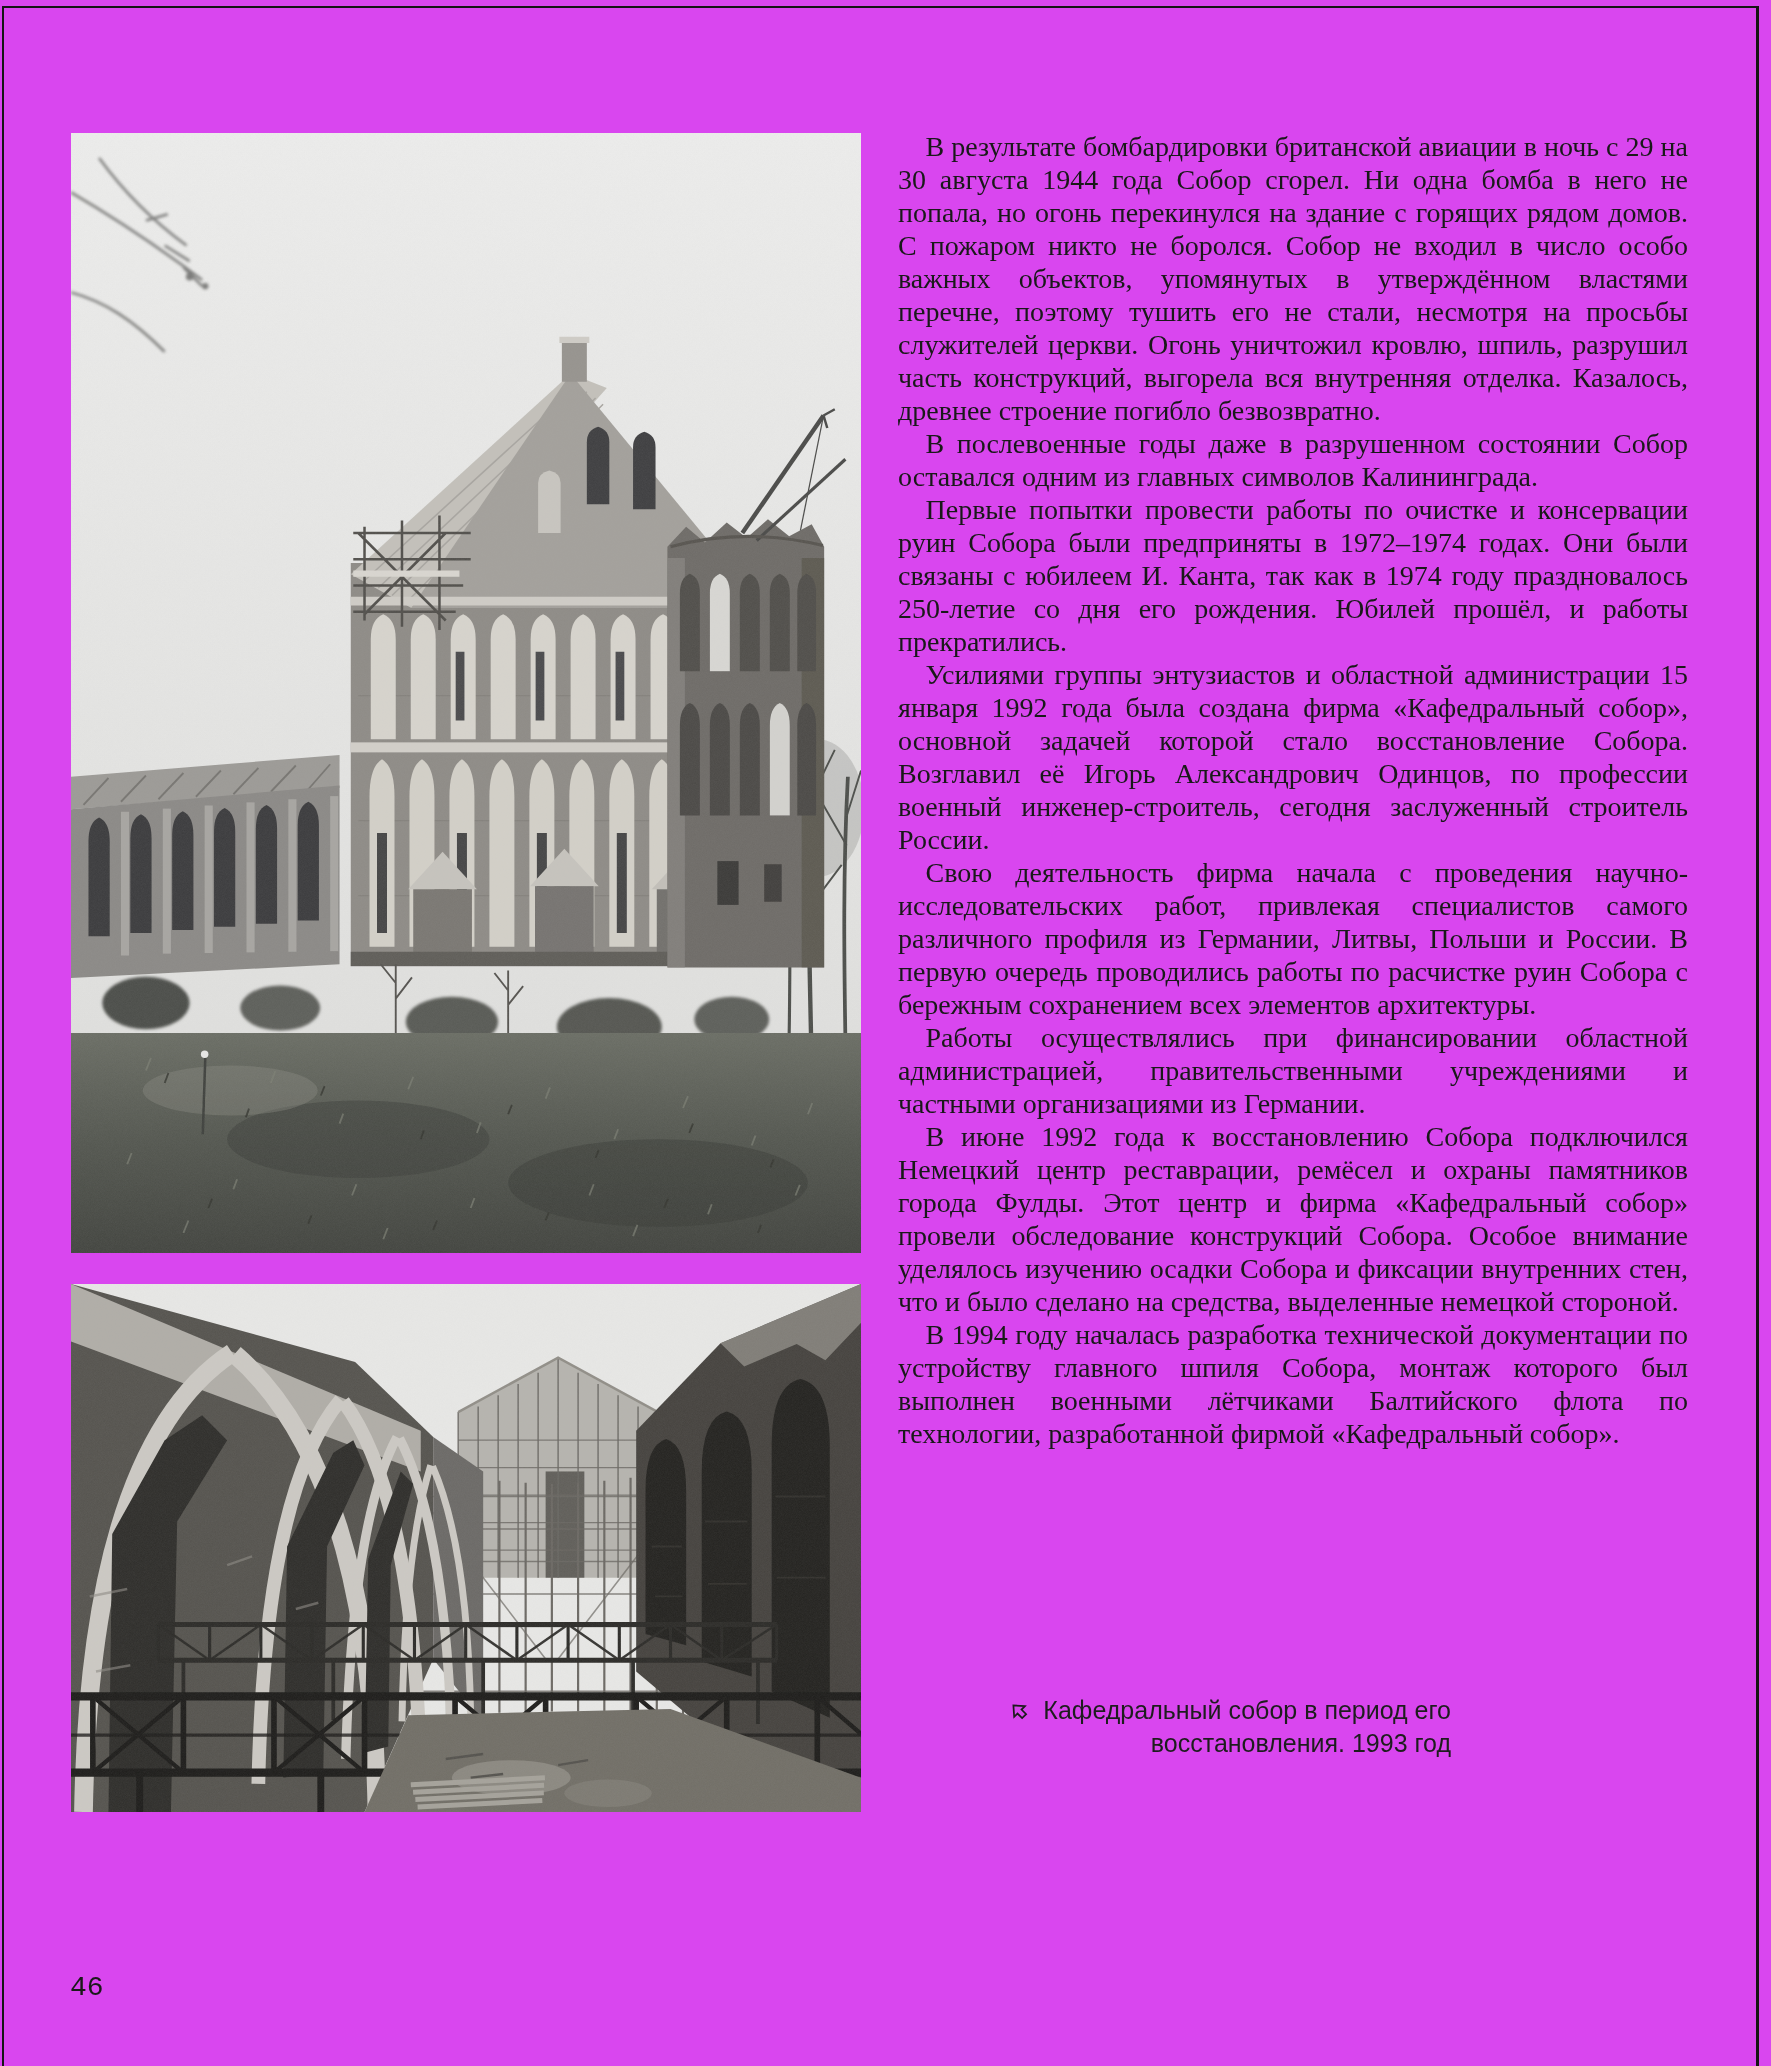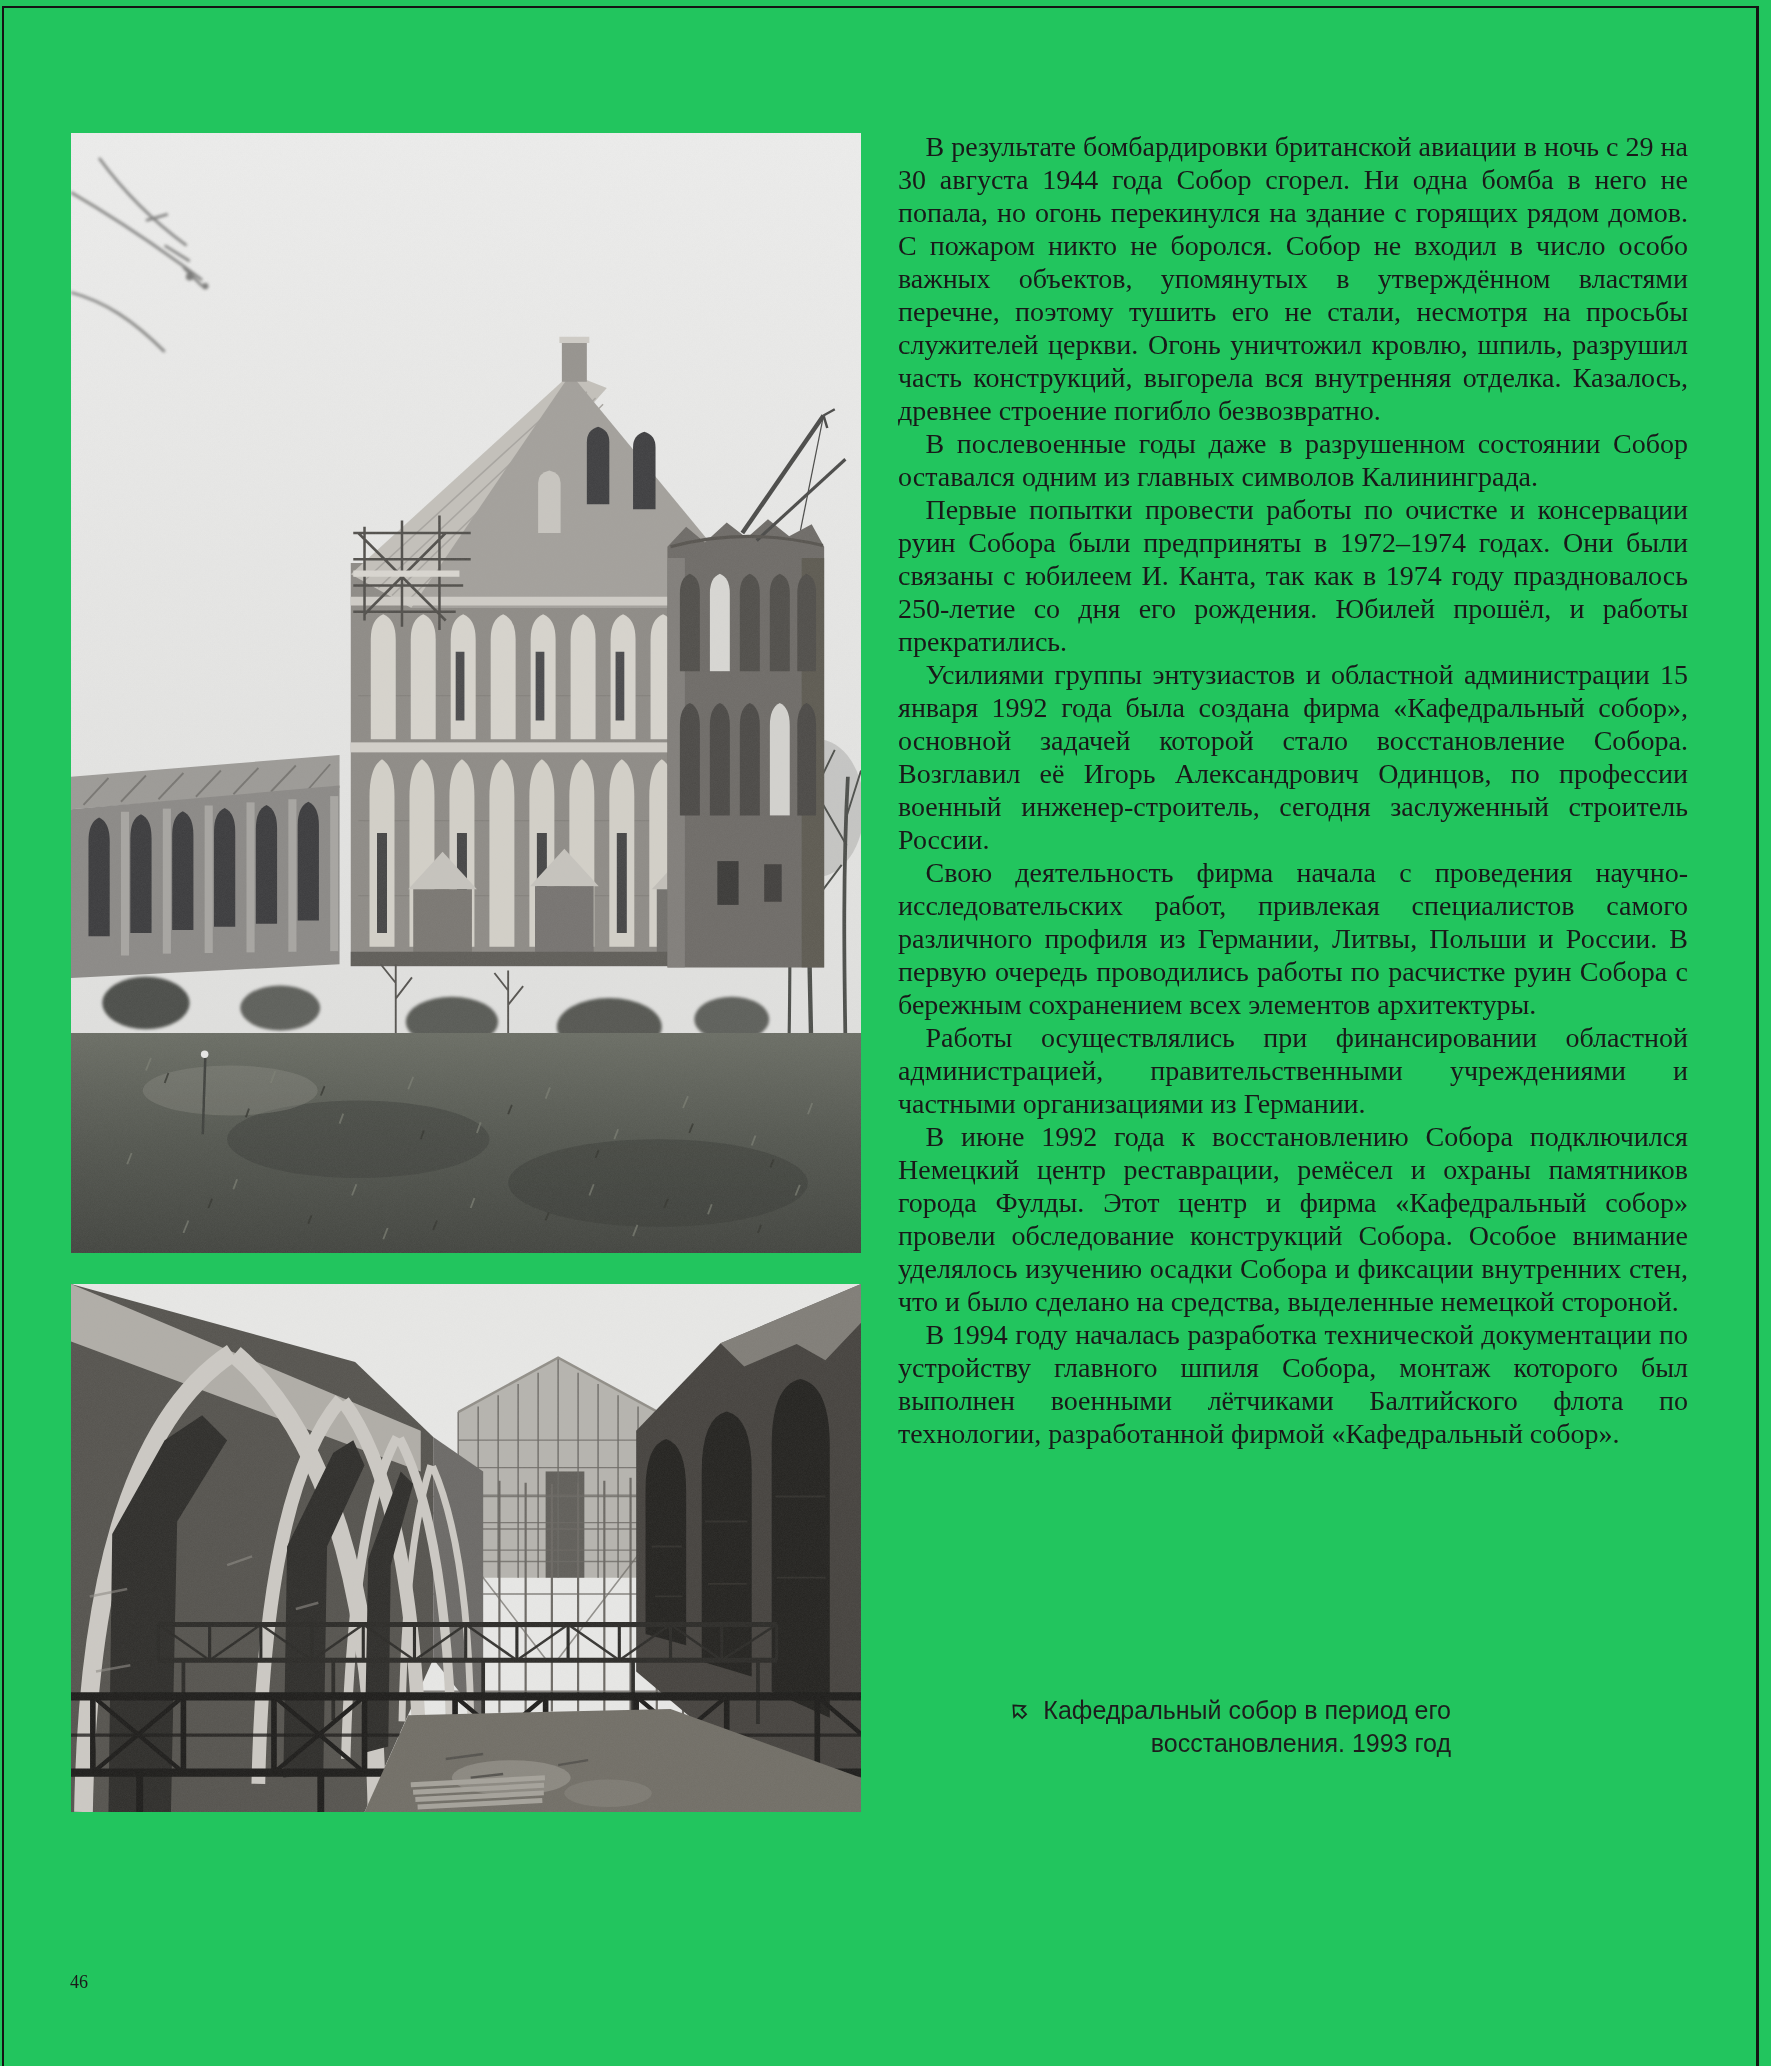--- a/index.html
+++ b/index.html
@@ -1,17 +1,17 @@
 <!DOCTYPE html>
 <html lang="ru" style="font-size:10px"><head>
 <meta charset="utf-8">
 <style>
   html,body { margin:0; padding:0; background:#ffffff; }
   .page {
-    position:relative; width:1771px; height:2066px; background:#22c55e;
+    position:relative; width:1771px; height:2066px; background:#d946ef;
     overflow:hidden; font-family:"Liberation Serif", serif; color:#191919;
   }
   .page-border {
     position:absolute; left:1.9px; top:6.2px; width:1757px; height:2124px;
     box-sizing:border-box;
     border-left:2.5px solid #141414; border-top:2.5px solid #141414; border-right:3.1px solid #141414;
     pointer-events:none;
   }
   figure.photo { margin:0; position:absolute; }
   figure.photo svg { display:block; width:100%; height:100%; }
@@ -28,22 +28,22 @@
   .captions {
     position:absolute; left:895px; top:1694px; width:556px;
     font-family:"Liberation Sans", sans-serif; font-size:25px; line-height:32.5px;
     color:#1d1d1d; text-align:right;
   }
   .captions p { margin:0 0 1.2px 0; }
   .cap-icon { display:inline-block; }
   .cap-icon svg { width:26px; height:26px; vertical-align:-4.4px; margin-right:12.5px; }
 
   .page-number {
-    position:absolute; left:70px; top:1972px; font-size:18px; color:#1a1a1a;
-    font-family:Liberation Serif, serif;
+    position:absolute; left:70px; top:1972px; font-size:28px; color:#1a1a1a;
+    font-family:Liberation Mono, monospace;
   }
 </style>
 </head>
 <body>
 
 <div class="page">
   <div class="page-border"></div>
 
   <figure class="photo photo-top">
     <svg viewBox="0 0 1265 1792" preserveAspectRatio="none">

